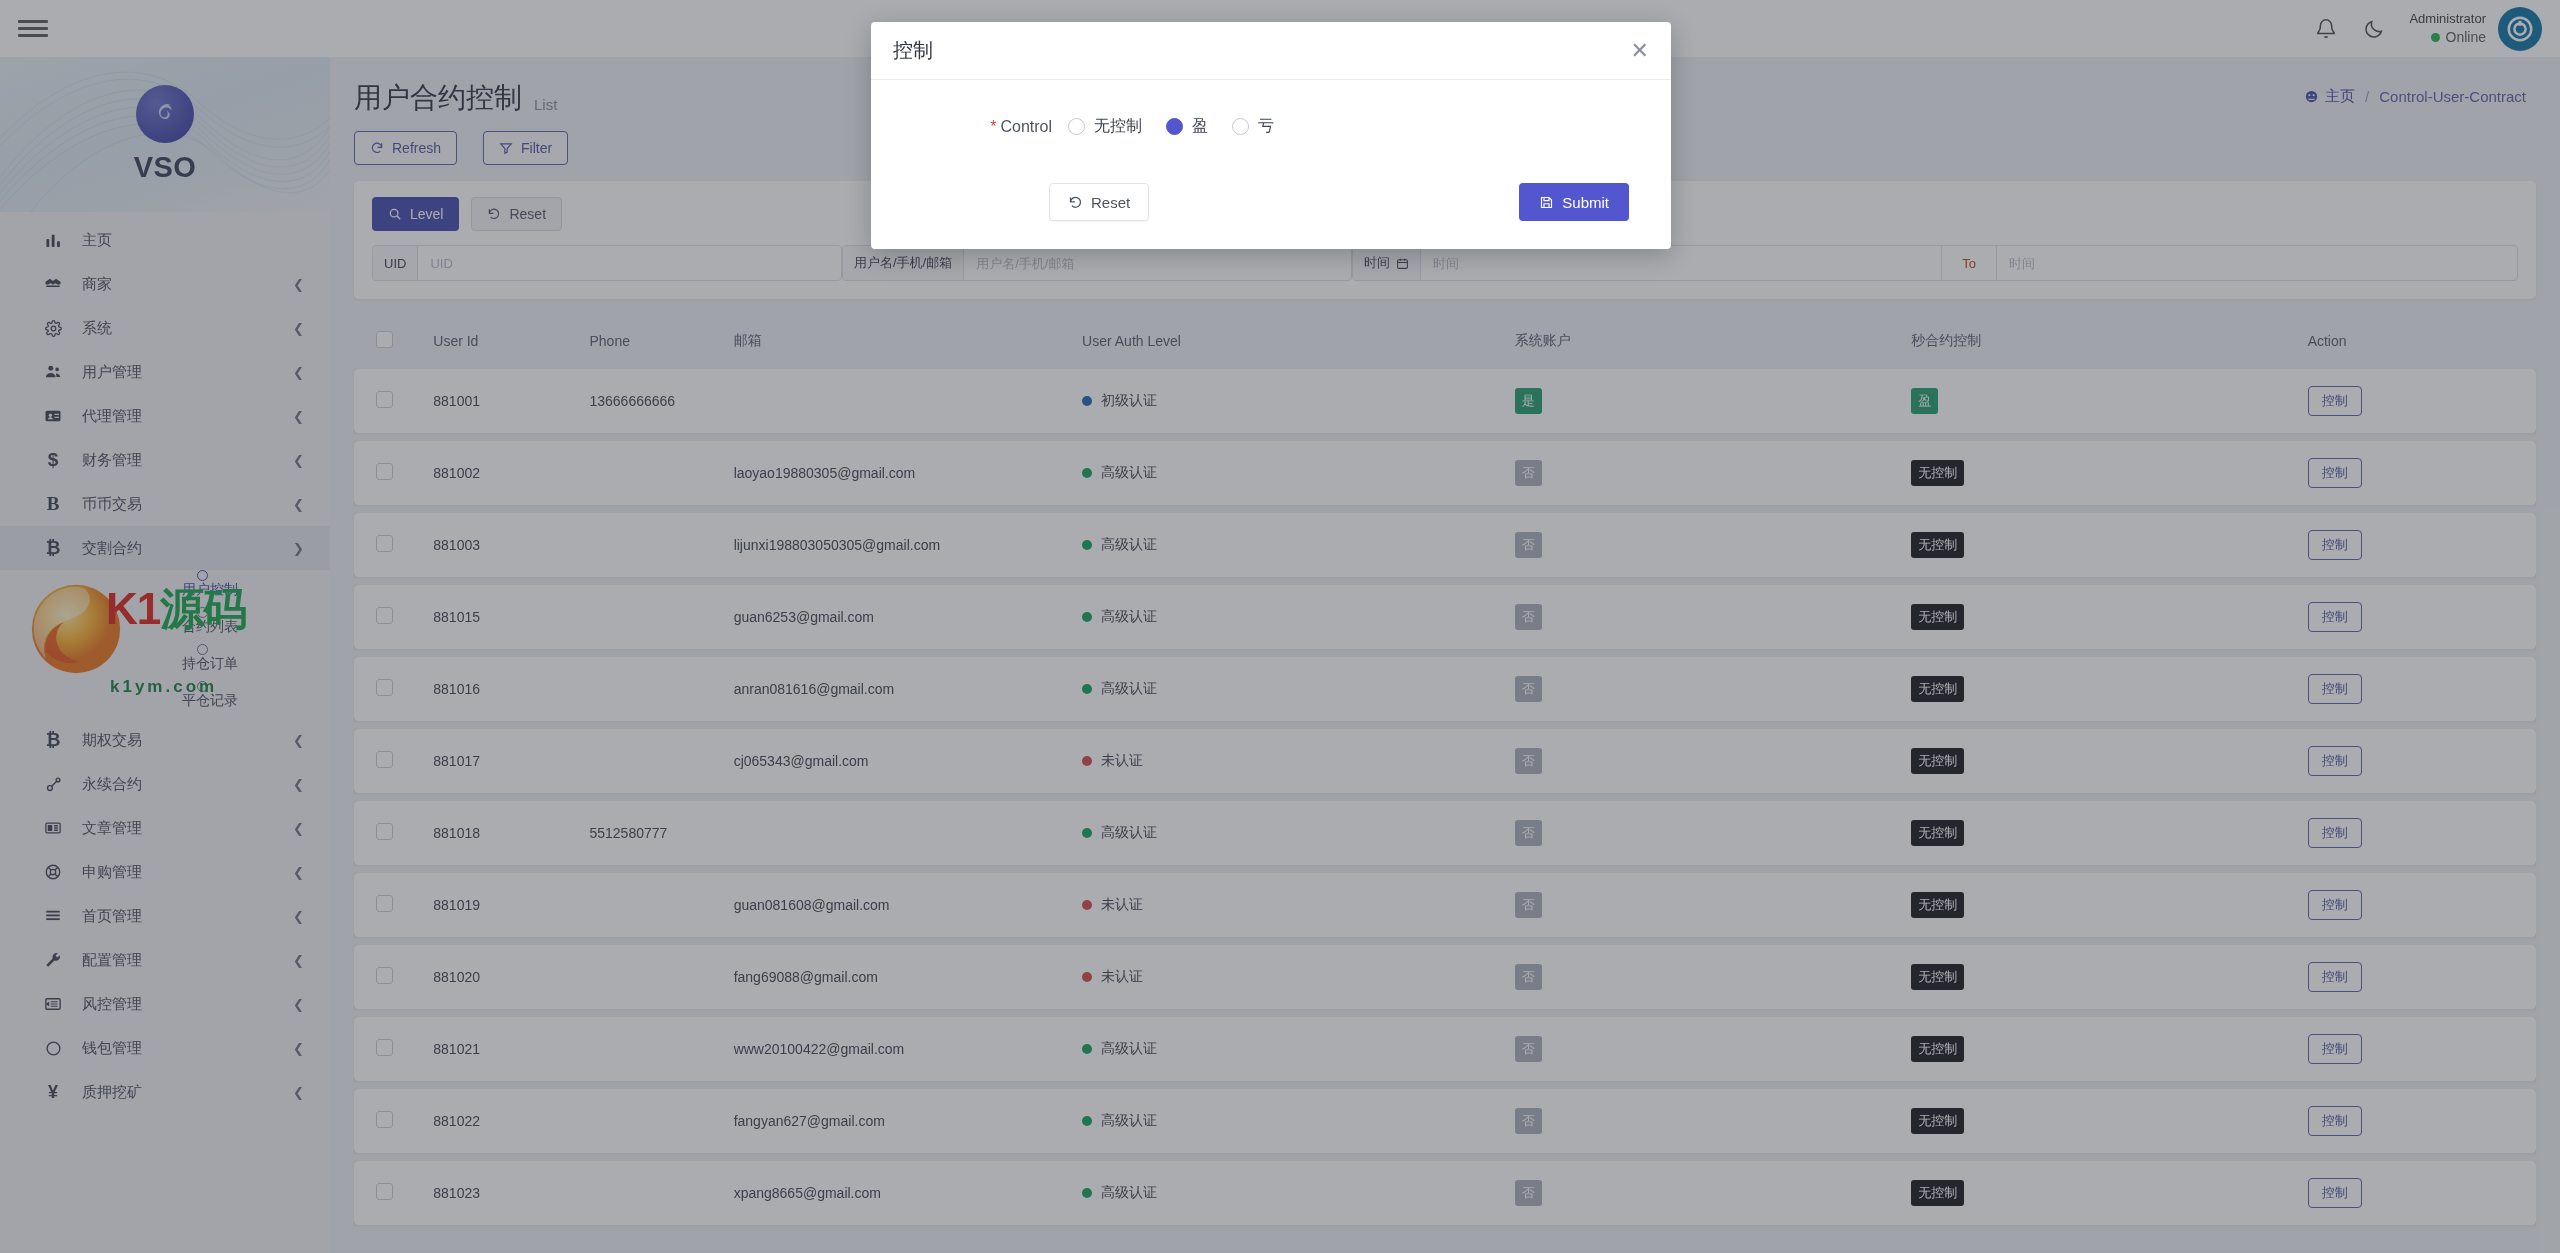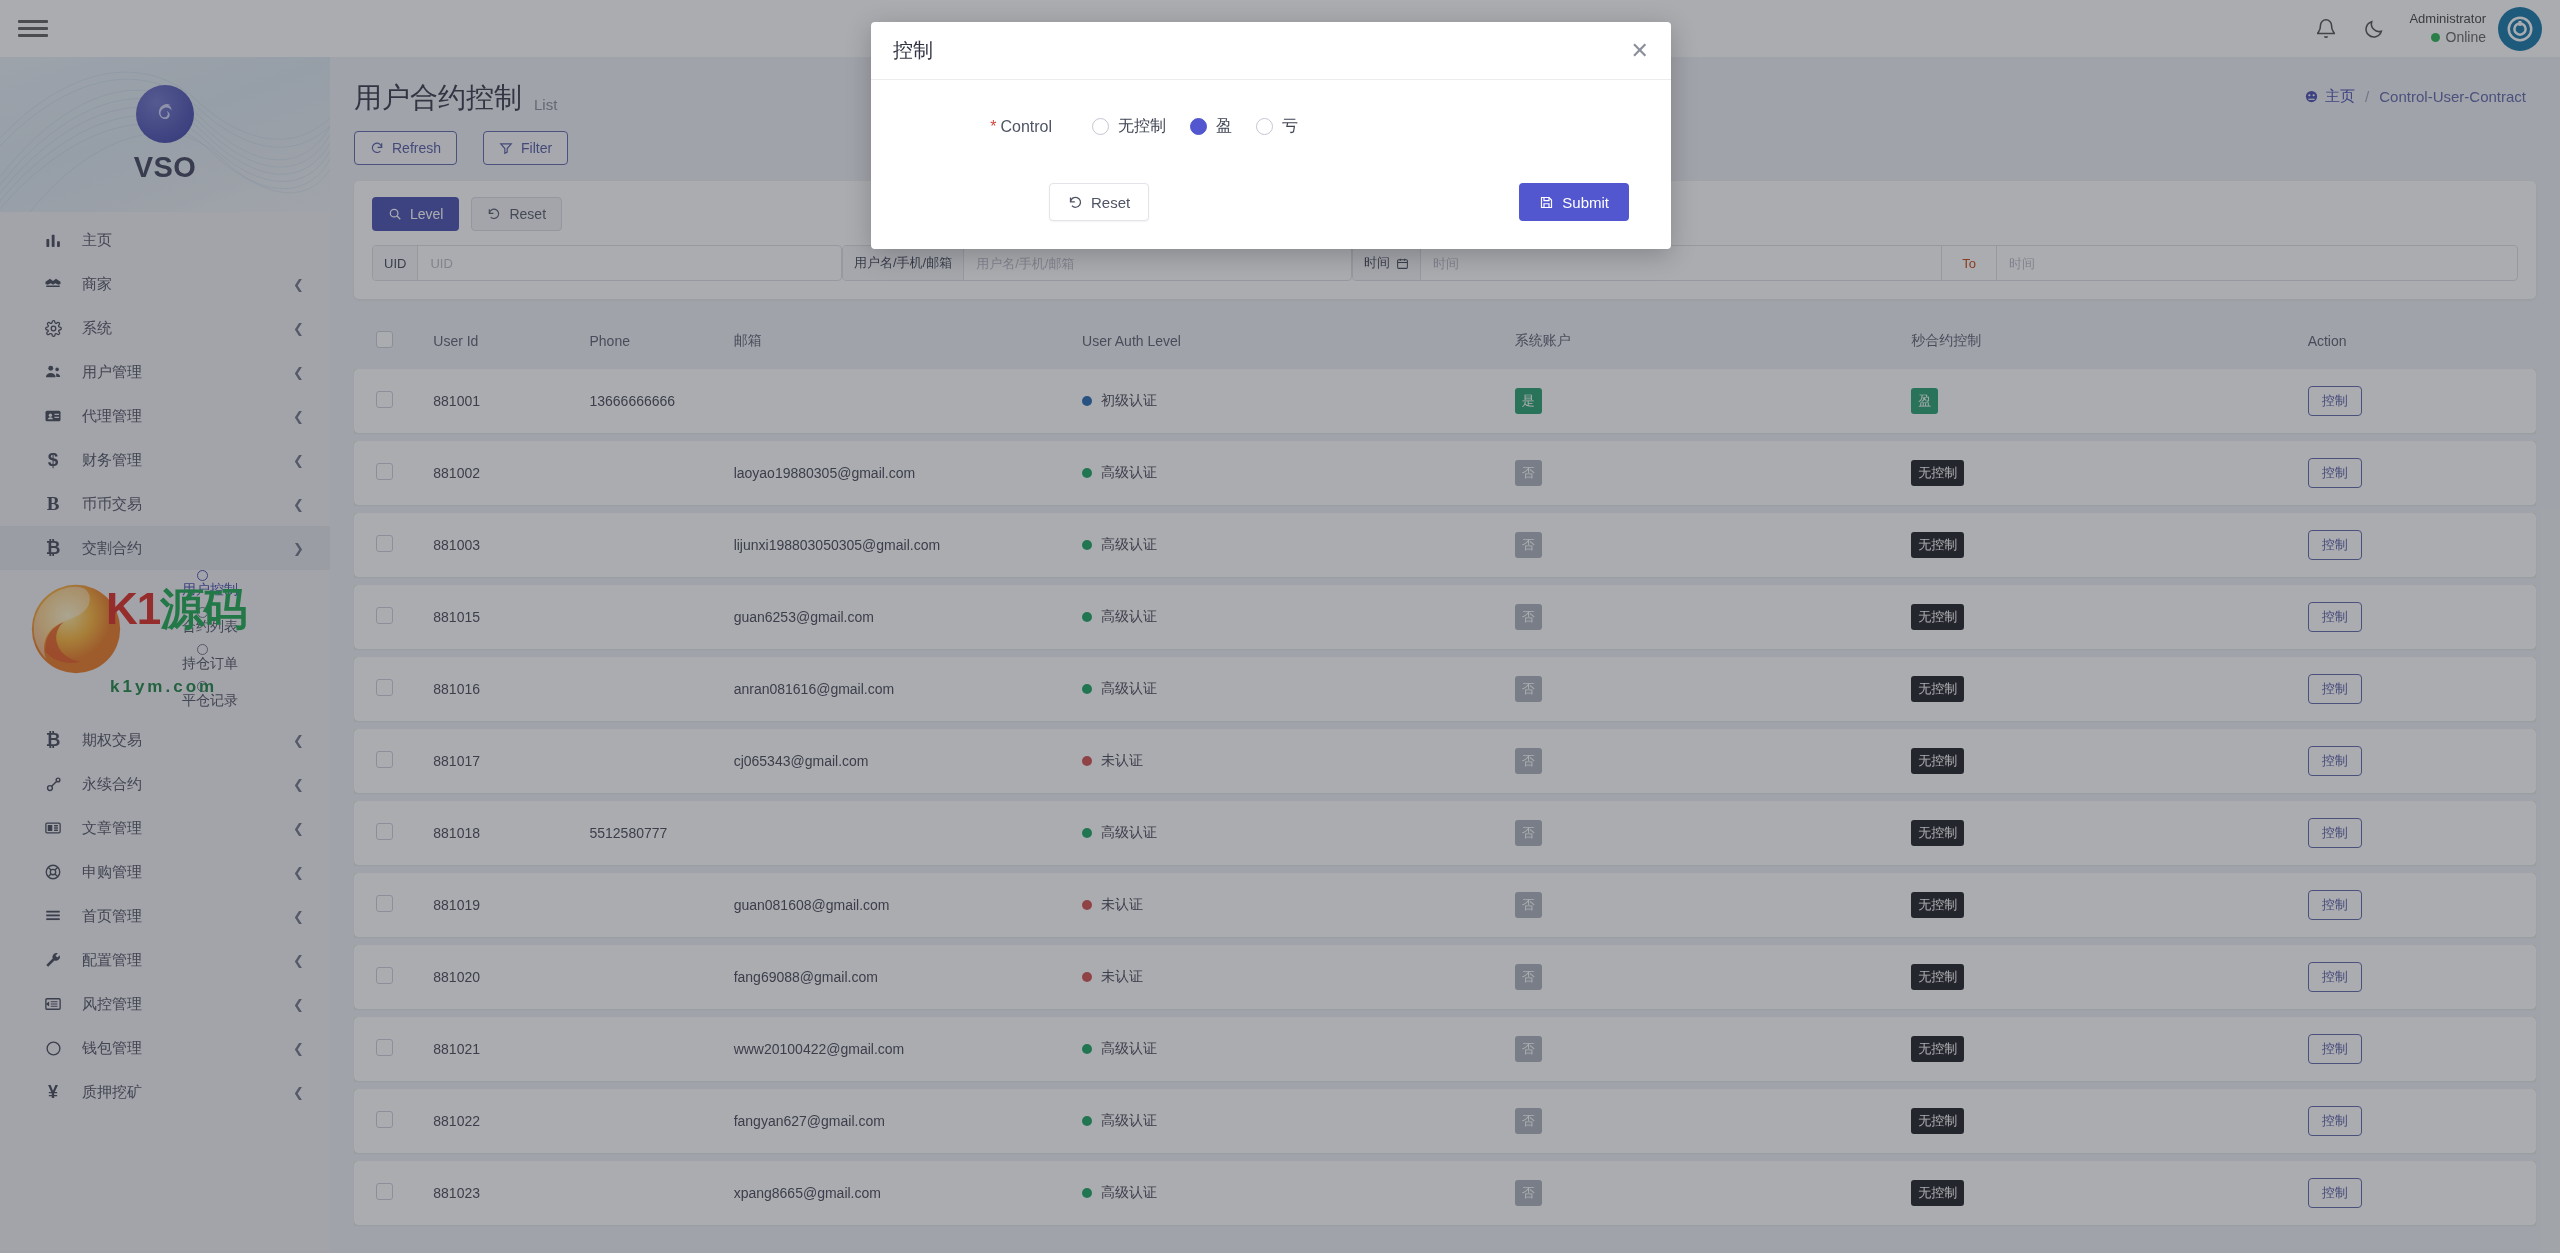--- a/index.html
+++ b/index.html
@@ -214,21 +214,21 @@
   }
   .modal-head {
     height: 58px; display: flex; align-items: center;
     padding: 0 22px; border-bottom: 1px solid #ececec;
   }
   .modal-title { font-size: 20px; color: #2f3342; }
   .modal-close {
     margin-left: auto; font-size: 22px; color: #8a8f9c; cursor: pointer; line-height: 1;
   }
   .modal-body { padding: 36px 22px 28px 22px; }
-  .form-row { display: flex; align-items: center; gap: 24px; }
+  .form-row { display: flex; align-items: center; }
   .form-label {
     width: 175px; text-align: right; padding-right: 16px;
     font-size: 16px; color: #4f5464;
   }
   .req { color: #d6453c; margin-right: 4px; }
   .radio-group { display: flex; align-items: center; gap: 10px; }
   .radio-opt { display: flex; align-items: center; gap: 9px; margin-right: 14px; cursor: pointer; }
   .radio {
     width: 17px; height: 17px; border-radius: 50%;
     border: 1.6px solid #c4c7d2; background: #fff; flex: 0 0 17px;

